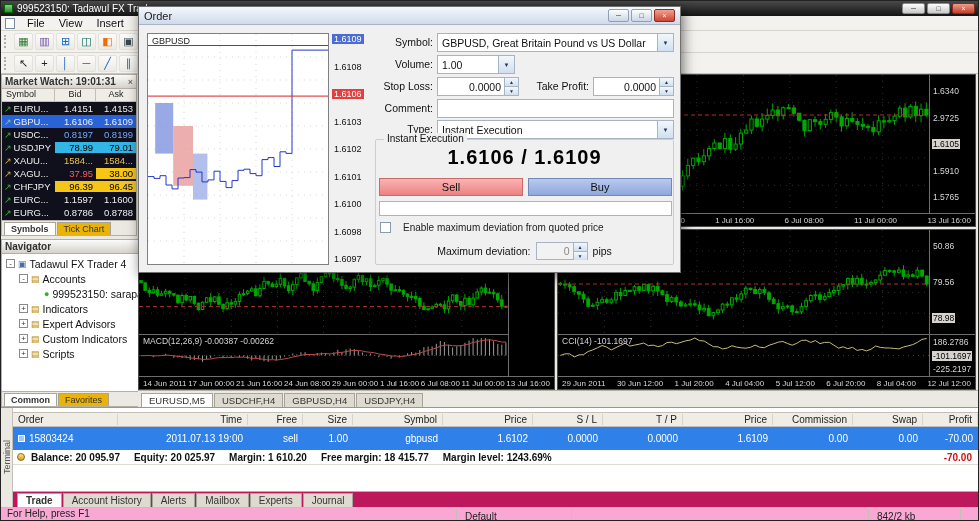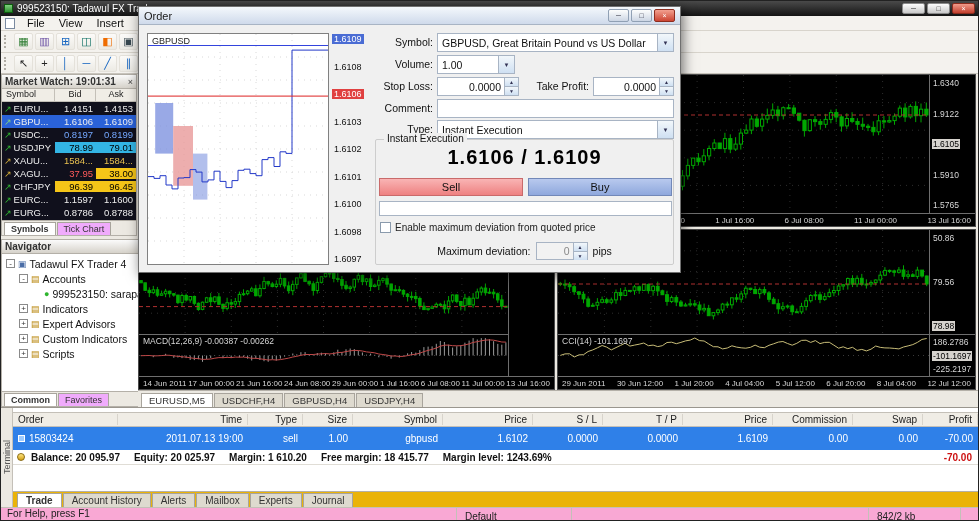--- a/index.html
+++ b/index.html
@@ -21,21 +21,21 @@
 .toolbar.t2{top:52px;height:21px;border-bottom:1px solid #c8c4bc;}
 .grip{width:4px;height:13px;border-left:2px dotted #b0aca4;margin:0 5px 0 3px;flex:0 0 4px;}
 .tool{width:19px;height:17px;display:flex;align-items:center;justify-content:center;margin:0 1px;border:1px solid #e4e1da;background:linear-gradient(#fcfbf9,#eceae4);border-radius:2px;}
 .tool i{font-style:normal;font-size:11px;line-height:1;}
 
 
 .panel{position:absolute;background:#fff;border:1px solid #b4b0a8;}
 .panel-head{height:14px;background:linear-gradient(#fbfbfb,#d6d2ca);border-bottom:1px solid #b4b0a8;display:flex;align-items:center;justify-content:space-between;padding:0 3px;font-size:10px;font-weight:bold;color:#333;flex:0 0 14px;}
 .panel-close{font-size:9px;color:#444;font-weight:normal;}
 .panel-tabs{height:15px;background:#ece9e2;border-top:1px solid #b4b0a8;display:flex;align-items:flex-end;padding:1px 2px 0;gap:1px;flex:0 0 15px;}
-.ptab{font-size:9px;padding:1px 6px;background:#f0abfc;border:1px solid #a8a49c;border-bottom:none;color:#333;white-space:nowrap;}
+.ptab{font-size:9px;padding:1px 6px;background:#eab308;border:1px solid #a8a49c;border-bottom:none;color:#333;white-space:nowrap;}
 .ptab.active{background:#fff;font-weight:bold;}
 
 
 .market-watch{left:0;top:73px;width:136px;height:162px;display:flex;flex-direction:column;}
 .mw-cols{display:flex;height:13px;background:#f0ede6;border-bottom:1px solid #c4c0b8;font-size:9px;color:#222;flex:0 0 13px;}
 .mwc-sym{width:53px;padding-left:4px;border-right:1px solid #c4c0b8;}
 .mwc-bid{width:41px;text-align:center;border-right:1px solid #c4c0b8;}
 .mwc-ask{flex:1;text-align:center;}
 .mw-body{flex:1;background:#10101c;overflow:hidden;}
 .mw-row{display:flex;height:13px;font-size:10px;color:#eee;align-items:center;}
@@ -61,21 +61,21 @@
 
 
 .pane{position:absolute;background:#000;border:1px solid #4a4a4a;overflow:hidden;}
 .pane-tr{left:556px;top:73px;width:419px;height:153px;}
 .pane-bl{left:137px;top:228px;width:417px;height:161px;}
 .pane-br{left:556px;top:228px;width:419px;height:161px;}
 .candles{position:absolute;left:0;top:0;right:46px;bottom:13px;}
 .pane.with-ind .candles{bottom:55px;}
 .ind{position:absolute;left:0;right:46px;bottom:13px;height:42px;border-top:1px solid #6e6e6e;}
 .yaxis{position:absolute;top:0;right:0;bottom:13px;width:46px;border-left:1px solid #6e6e6e;font-size:8.5px;color:#d6d6d6;display:flex;flex-direction:column;}
-.yaxis-main{flex:1;display:flex;flex-direction:column;justify-content:space-between;padding:3px 2px;}
+.yaxis-main{flex:1;display:flex;flex-direction:column;justify-content:space-between;padding:11px 2px;}
 .yaxis-ind{height:42px;display:flex;flex-direction:column;justify-content:space-between;padding:2px;border-top:1px solid #6e6e6e;}
 .ylab{align-self:flex-start;padding:0 1px;white-space:nowrap;}
 .ylab.boxed{background:#d6d3ce;color:#000;}
 .xaxis{position:absolute;left:0;right:0;bottom:0;height:13px;border-top:1px solid #6e6e6e;display:flex;justify-content:space-between;align-items:center;font-size:8px;color:#d6d6d6;padding:0 4px;overflow:hidden;}
 .xlab{white-space:nowrap;}
 .ind-label{position:absolute;left:4px;bottom:43px;font-size:8.5px;color:#d6d6d6;z-index:2;}
 .candles svg,.ind svg,.mc-canvas svg{display:block;}
 .chart-tabs{position:absolute;left:137px;top:389px;right:0;height:17px;background:#ece9e2;border-top:1px solid #b4b0a8;display:flex;align-items:flex-end;padding:2px 3px 0;gap:1px;}
 .ctab{font-size:9.5px;padding:1px 7px;background:#dedacf;border:1px solid #a8a49c;border-bottom:none;color:#333;}
 .ctab.active{background:#fff;}
@@ -94,21 +94,21 @@
 .c1{width:130px;text-align:right;}.c2{width:55px;text-align:right;}.c3{width:50px;text-align:right;}
 .c4{width:90px;text-align:right;}.c5{width:90px;text-align:right;}.c6{width:70px;text-align:right;}
 .c7{width:80px;text-align:right;}.c8{width:90px;text-align:right;}.c9{width:80px;text-align:right;}
 .c10{width:70px;text-align:right;}.c11{flex:1;text-align:right;}
 .ord-ico{display:inline-block;width:7px;height:7px;background:#9ecbff;border:1px solid #fff;margin-right:4px;}
 .t-balance{display:flex;height:15px;align-items:center;font-size:10px;font-weight:bold;border-bottom:1px solid #e0ddd6;padding-left:4px;color:#111;}
 .bal-ico{width:8px;height:8px;background:linear-gradient(#ffe680,#d4a017);border:1px solid #8a6a10;margin-right:6px;border-radius:50%;flex:0 0 8px;}
 .bal-items{display:flex;}
 .bal-item{margin-right:14px;white-space:nowrap;}
 .bal-profit{flex:1;text-align:right;padding-right:6px;color:#cc1111;}
-.t-tabs{position:absolute;left:0;bottom:0;width:100%;height:16px;background:#eab308;border-top:1px solid #b4b0a8;display:flex;align-items:flex-end;padding:1px 4px 0;gap:1px;}
+.t-tabs{position:absolute;left:0;bottom:0;width:100%;height:16px;background:#be185d;border-top:1px solid #b4b0a8;display:flex;align-items:flex-end;padding:1px 4px 0;gap:1px;}
 .ttab{font-size:10px;padding:1px 8px;background:#dedacf;border:1px solid #a8a49c;border-bottom:none;color:#333;white-space:nowrap;}
 .ttab.active{background:#fff;font-weight:bold;}
 
 
 .statusbar{position:absolute;left:0;top:506px;width:100%;height:18px;background:#f9a8d4;border-top:1px solid #c4c0b8;display:flex;font-size:10px;color:#222;}
 .sb-help{width:455px;padding-left:6px;}
 .sb-seg{border-left:1px solid #c4c0b8;height:100%;display:flex;align-items:center;padding:0 8px;}
 .sb-profile{width:115px;}
 .sb-spacer1{flex:1;}
 .sb-conn{width:92px;}
@@ -139,21 +139,21 @@
 .sbtn{flex:1;background:linear-gradient(#f2f7fb,#cfe0f2);font-size:5px;line-height:8px;text-align:center;color:#335;}
 .sbtn + .sbtn{border-top:1px solid #a8b4c4;}
 .tinput{position:absolute;height:19px;padding:0 4px;font-size:10.5px;font-family:inherit;outline:none;border:1px solid #a8b4c4;background:#fff;}
 .group{position:absolute;border:1px solid #cdcdcd;border-radius:2px;}
 .group-legend{position:absolute;top:-7px;left:8px;background:#f0f0f0;padding:0 3px;font-size:10px;color:#111;}
 .quote{position:absolute;top:6px;left:0;right:0;text-align:center;font-size:20px;font-weight:bold;color:#000;letter-spacing:1px;}
 .sell-btn,.buy-btn{position:absolute;top:38px;width:144px;height:18px;font-size:11px;font-family:inherit;color:#111;cursor:default;}
 .sell-btn{left:3px;background:linear-gradient(#f9b4b4,#ee8181);border:1px solid #c96a6a;}
 .buy-btn{left:152px;background:linear-gradient(#b8c9ee,#8fa8dd);border:1px solid #7288b8;}
 .exec-input{position:absolute;top:61px;left:3px;width:293px;height:15px;border:1px solid #a8b4c4;background:#fff;}
-.dev-check{position:absolute;top:82px;left:4px;display:flex;align-items:center;gap:4px;font-size:10px;color:#222;}
+.dev-check{position:absolute;top:82px;left:4px;display:flex;align-items:center;gap:12px;font-size:10px;color:#222;}
 .cbox{width:11px;height:11px;border:1px solid #8a9aac;background:#fff;flex:0 0 11px;}
 .dev-row{position:absolute;top:102px;left:0;right:0;display:flex;align-items:center;justify-content:center;gap:5px;font-size:10.5px;color:#111;}
 .dev-spin{position:relative;width:52px;height:18px;display:flex;border:1px solid #a8b4c4;background:#f2f2f2;}
 .dev-spin .spin-input{background:#f2f2f2;color:#888;}
 </style>
 </head>
 <body>
 
 <div class="app">
 
@@ -582,21 +582,21 @@
           <rect x="361.5" y="34.2" width="3.2" height="6.5" fill="#000000" stroke="#00a800"></rect>
           <line x1="368.3" y1="27.5" x2="368.3" y2="42.0" stroke="#00a800" stroke-width="1"></line>
           <rect x="366.8" y="34.2" width="3.2" height="5.8" fill="#00a800" stroke="#00a800"></rect>
           <line x1="0" y1="40.0" x2="371" y2="40.0" stroke="#b03030" stroke-dasharray="4,3"></line>
         </svg>
       </div>
     <div class="yaxis">
       <div class="yaxis-main">
 
       <span class="ylab">1.6340</span>
-          <span class="ylab">1.9122</span>
+          <span class="ylab">2.9725</span>
           <span class="ylab boxed">1.6105</span>
           <span class="ylab">1.5910</span>
           <span class="ylab">1.5765</span>
         </div>
     </div>
     <div class="xaxis">
 
     <span class="xlab">24 Jun 08:00</span>
         <span class="xlab">28 Jun 00:00</span>
         <span class="xlab">1 Jul 16:00</span>
@@ -1143,21 +1143,21 @@
 
   <div class="terminal">
     <div class="t-side">
         <span>Terminal</span>
       </div>
     <div class="t-main">
       <div class="t-header">
 
       <span class="th c0">Order</span>
           <span class="th c1">Time</span>
-          <span class="th c2">Type</span>
+          <span class="th c2">Free</span>
           <span class="th c3">Size</span>
           <span class="th c4">Symbol</span>
           <span class="th c5">Price</span>
           <span class="th c6">S / L</span>
           <span class="th c7">T / P</span>
           <span class="th c8">Price</span>
           <span class="th c9">Commission</span>
           <span class="th c10">Swap</span>
           <span class="th c11">Profit</span>
         </div>

